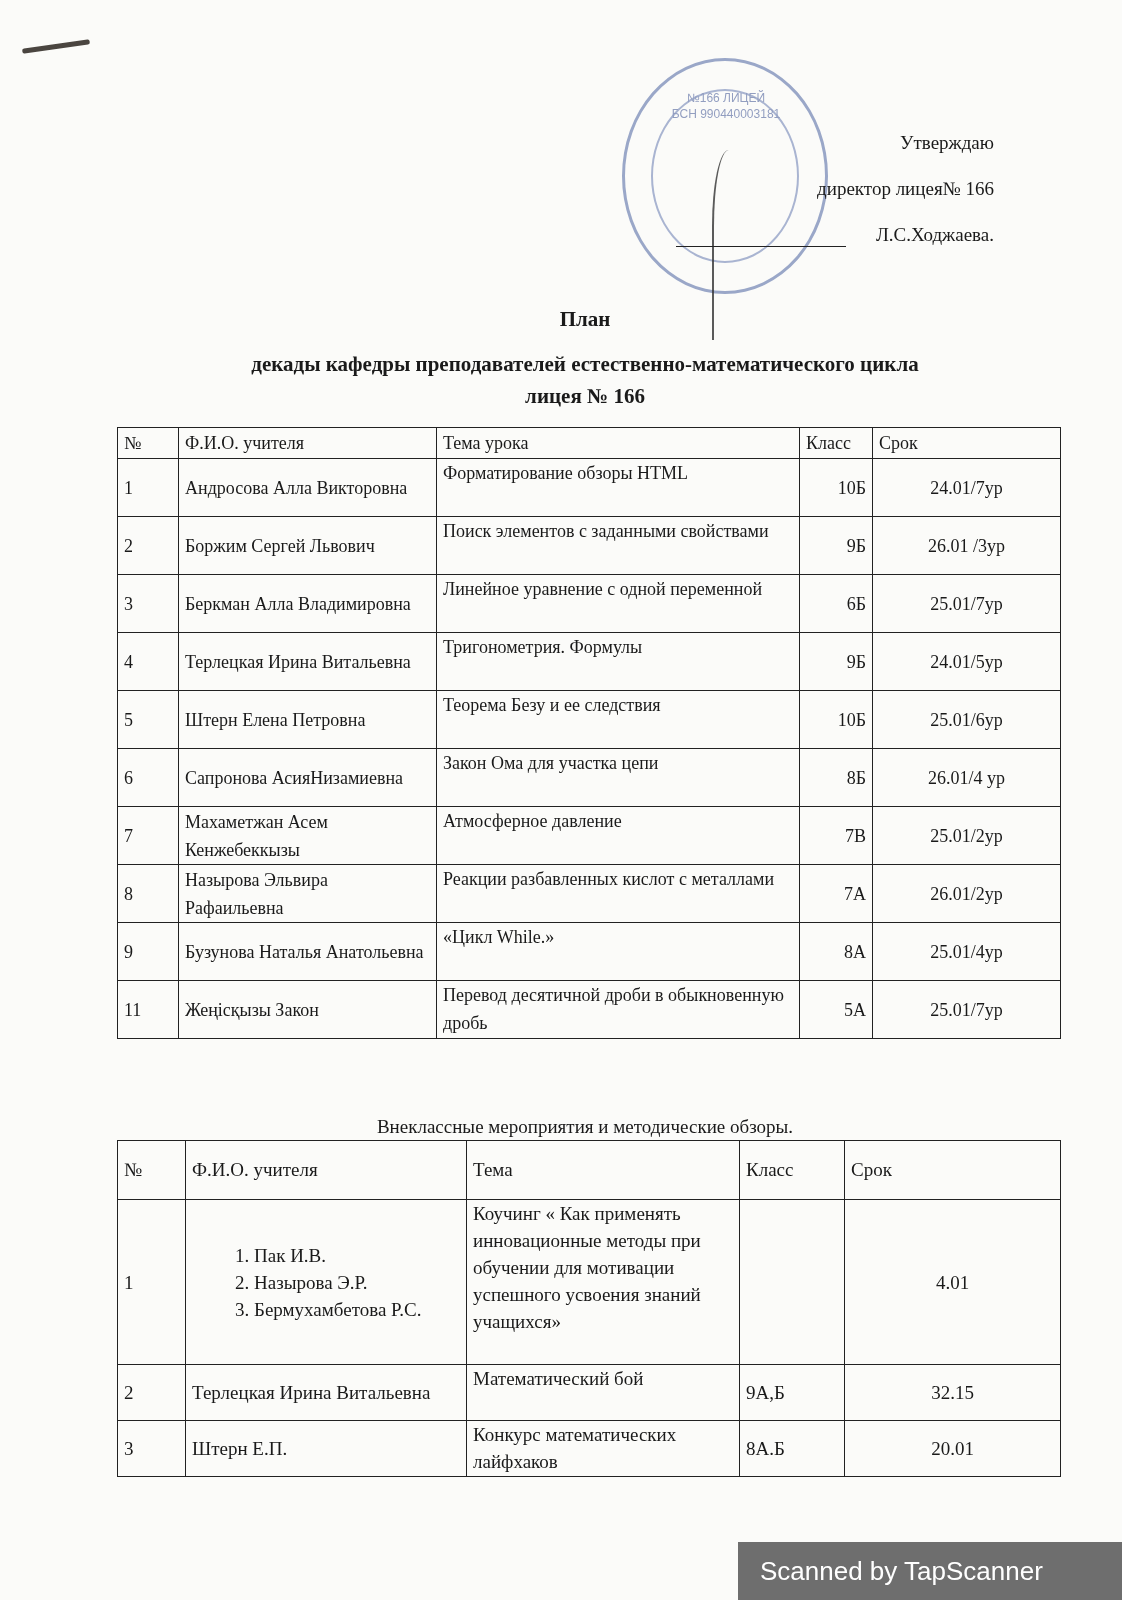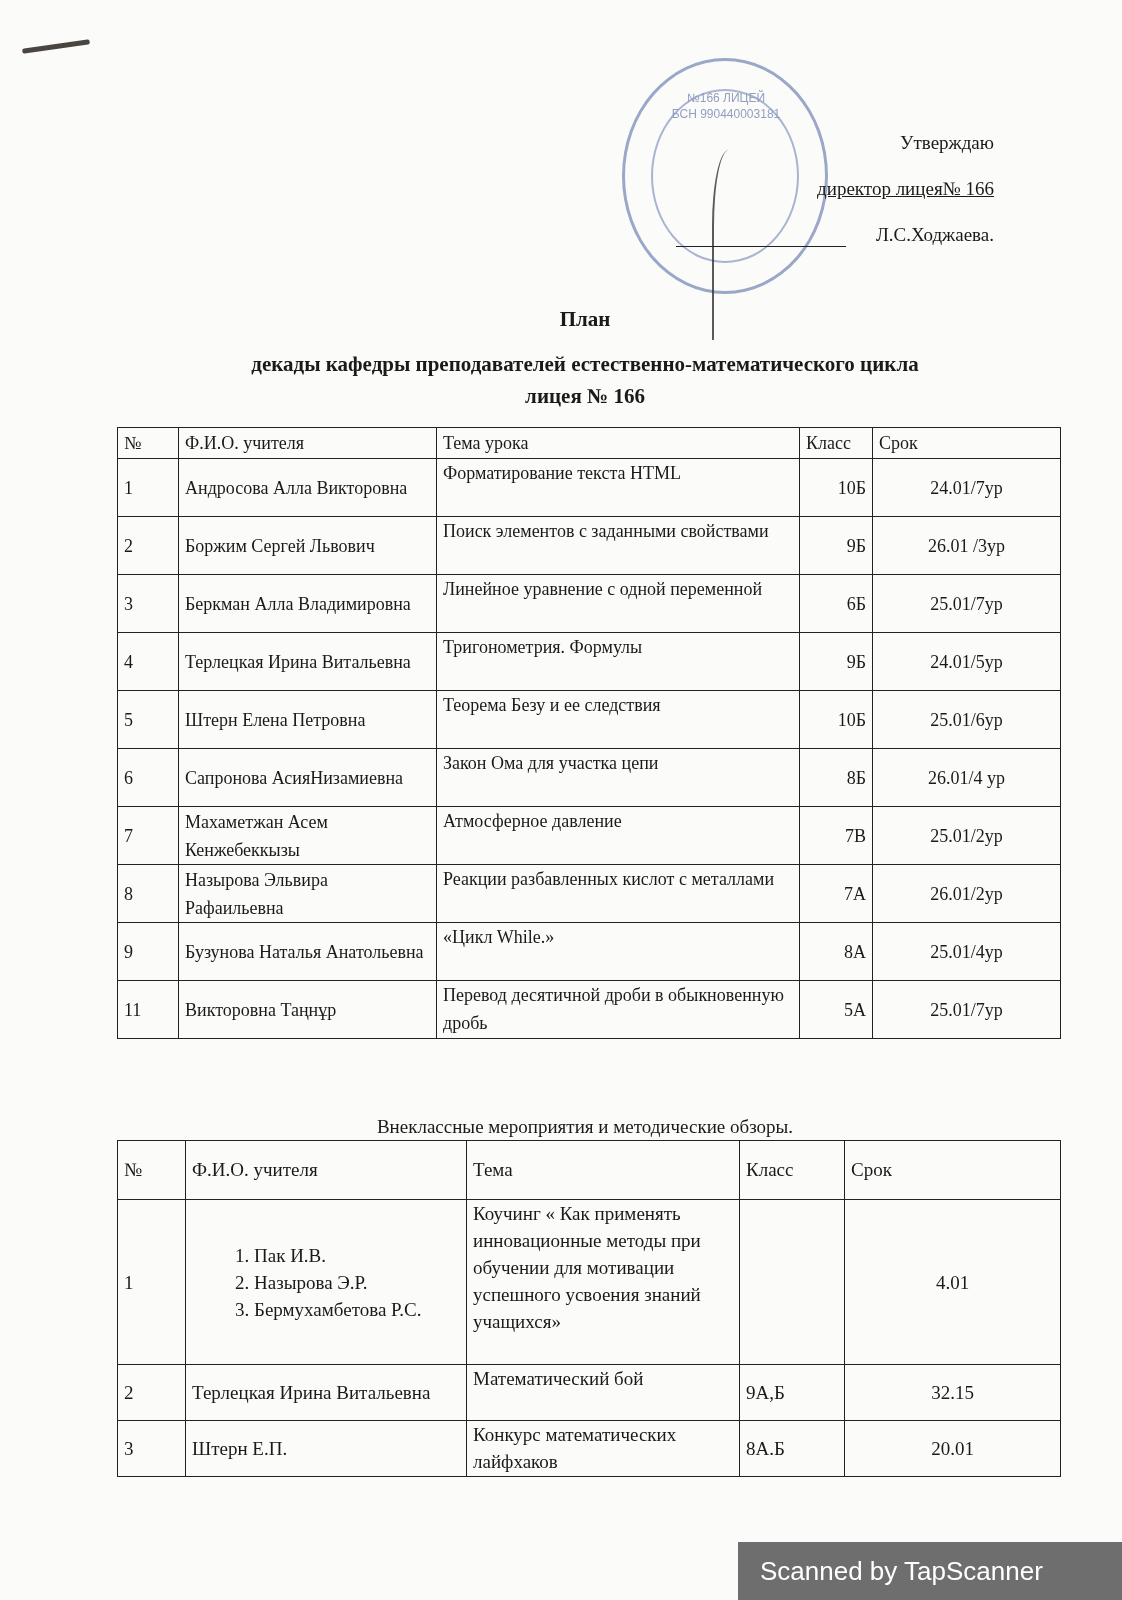--- a/index.html
+++ b/index.html
@@ -27,21 +27,21 @@
   }
   .stamp-bin { top: 46px; }
   .signature {
     position: absolute; left: 712px; top: 150px; width: 40px; height: 190px;
     border-left: 2px solid #333; border-radius: 40% 0 0 0; opacity: 0.8;
   }
   .approve {
     position: absolute; right: 128px; text-align: right; font-size: 19px;
   }
   .approve-1 { top: 132px; }
-  .approve-2 { top: 178px; text-decoration: underline; }
+  .approve-2 { top: 178px; }
   .approve-3 { top: 224px; }
   .sign-line {
     position: absolute; left: 676px; top: 246px; width: 170px; height: 1px; background: #222;
   }
   .title {
     position: absolute; left: 0; width: 1170px; text-align: center; font-weight: bold;
     font-size: 21px;
   }
   .title-1 { top: 307px; }
   .title-2 { top: 352px; }
@@ -102,21 +102,21 @@
       <tr>
     <th>№</th>
     <th>Ф.И.О. учителя</th>
     <th>Тема урока</th>
     <th>Класс</th>
     <th>Срок</th>
   </tr>
   <tr style="height:58px">
     <td class="num">1</td>
     <td class="name">Андросова Алла Викторовна</td>
-    <td class="topic">Форматирование текста HTML</td>
+    <td class="topic">Форматирование обзоры HTML</td>
     <td class="cls">10Б</td>
     <td class="date">24.01/7ур</td>
   </tr>
   <tr style="height:58px">
     <td class="num">2</td>
     <td class="name">Боржим Сергей Львович</td>
     <td class="topic">Поиск элементов с заданными свойствами</td>
     <td class="cls">9Б</td>
     <td class="date">26.01 /3ур</td>
   </tr>
@@ -164,21 +164,21 @@
   </tr>
   <tr style="height:58px">
     <td class="num">9</td>
     <td class="name">Бузунова Наталья Анатольевна</td>
     <td class="topic">«Цикл While.»</td>
     <td class="cls">8А</td>
     <td class="date">25.01/4ур</td>
   </tr>
   <tr style="height:58px">
     <td class="num">11</td>
-    <td class="name">Викторовна Таңнұр</td>
+    <td class="name">Жеңісқызы Закон</td>
     <td class="topic">Перевод десятичной дроби в обыкновенную дробь</td>
     <td class="cls">5А</td>
     <td class="date">25.01/7ур</td>
   </tr>
 </tbody>
   </table>
 
 <div class="subheading">Внеклассные мероприятия и методические обзоры.</div>
 
 <table class="t2">

